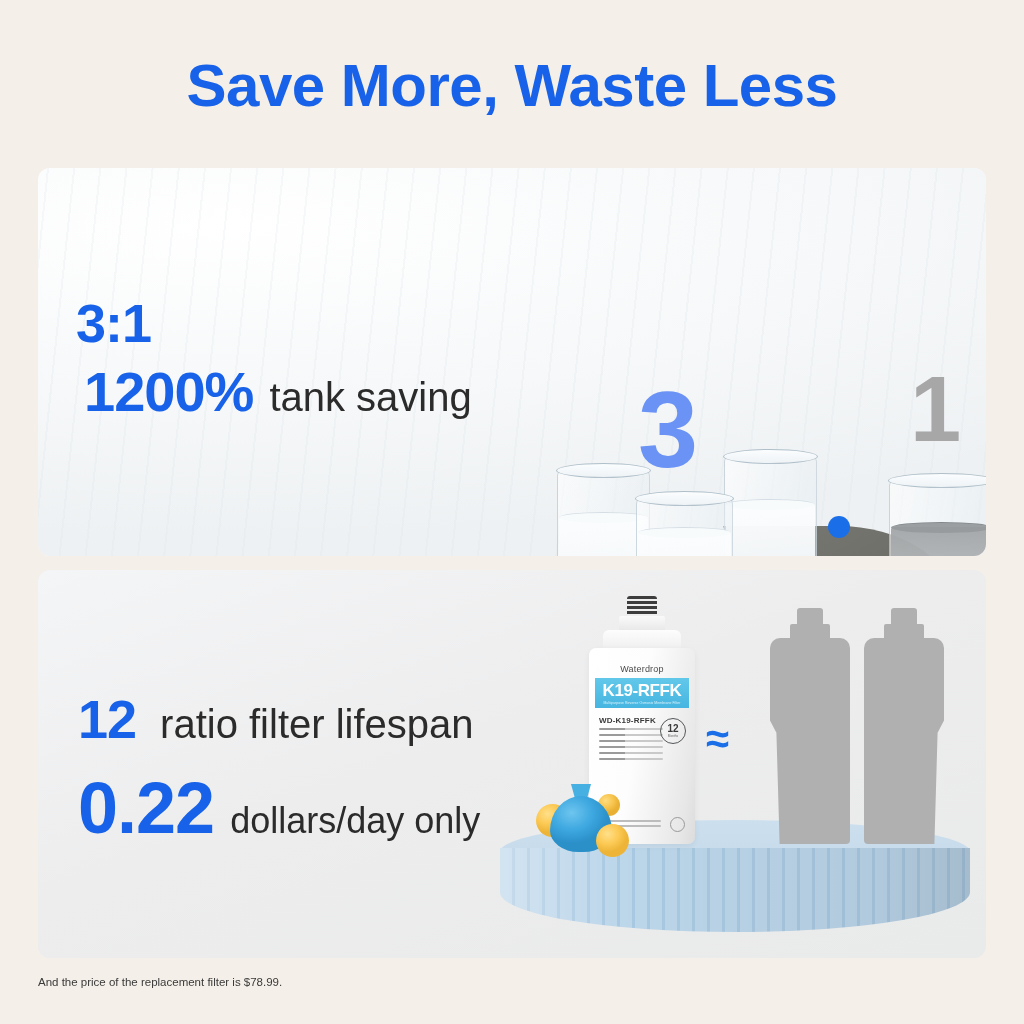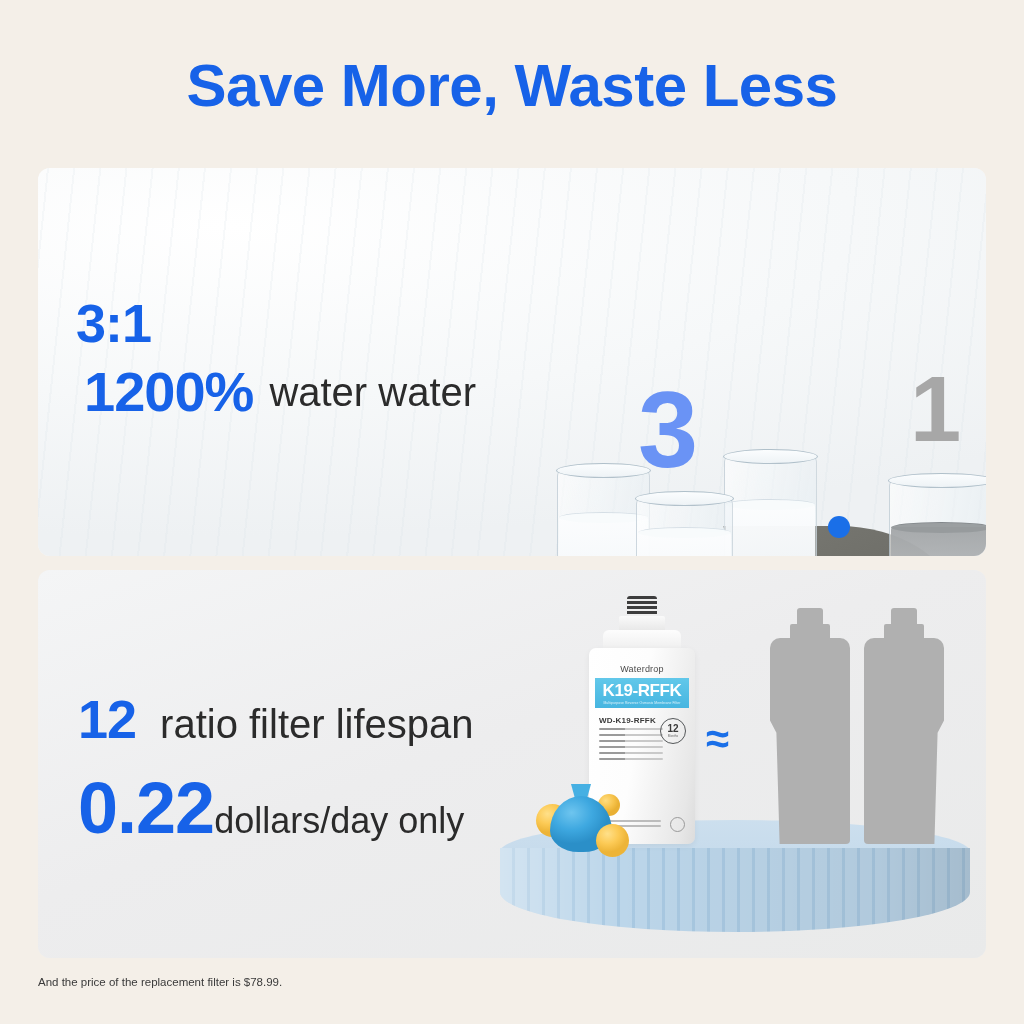--- a/index.html
+++ b/index.html
@@ -44,36 +44,36 @@
   .wash2{
     position:absolute; inset:0;
     background:linear-gradient(160deg,#f4f5f6 0%,#ededee 45%,#e9eaea 100%);
   }
 
   
   .stats{ position:absolute; z-index:6; }
   #stats-ratio{ left:38px; top:128px; }
   #stats-lifespan{ left:40px; top:122px; }
   .stat-row{ display:flex; align-items:baseline; white-space:nowrap; }
-  #stats-ratio .stat-row{ margin-bottom:14px;align-items:center; }
+  #stats-ratio .stat-row{ margin-bottom:14px; }
   #stats-lifespan .stat-row{ margin-bottom:26px; }
   .stat-num{
     color:#1762e8; font-weight:bold; line-height:1;
   }
   .stat-label{
     color:#2b2b2b; line-height:1; font-weight:400;
   }
   .n-ratio{ font-size:54px; letter-spacing:-1px; }
   .l-ratio{ font-size:40px; margin-left:22px; }
   .n-pct{ font-size:56px; letter-spacing:-1px;margin-left:8px; }
   .l-pct{ font-size:40px; margin-left:16px; }
   .n-months{ font-size:54px; letter-spacing:-1px; }
   .l-months{ font-size:40px; margin-left:24px; }
   .n-price{ font-size:72px; letter-spacing:-1px; }
-  .l-price{ font-size:36px; margin-left:0; }
+  .l-price{ font-size:36px; margin-left:16px; }
 
   
   .big-num{ position:absolute; font-weight:bold; line-height:1; z-index:5; }
   #numeral-three{ left:600px; top:208px; font-size:108px; color:#6a93f5; }
   #numeral-one{ left:872px; top:195px; font-size:92px; color:#a7a7a7; }
 
   
   #ratio-colon{ position:absolute; left:790px; top:348px; z-index:7; }
   #ratio-colon i{
     display:block; width:22px; height:22px; border-radius:50%;
@@ -328,21 +328,21 @@
     <i></i>
 
   </div>
 
   <div class="stats" id="stats-ratio">
     <div class="stat-row">
       <span class="stat-num n-ratio">3:1</span>
     </div>
     <div class="stat-row">
       <span class="stat-num n-pct">1200%</span>
-      <span class="stat-label l-pct">water water</span>
+      <span class="stat-label l-pct">tank saving</span>
     </div>
   </div>
 </section>
 
 <section class="panel" id="panel-lifespan">
   <div class="wash2"></div>
 </section>
 
 <div class="silhouette" id="silhouette-left">
   <div class="sil-top"></div>

